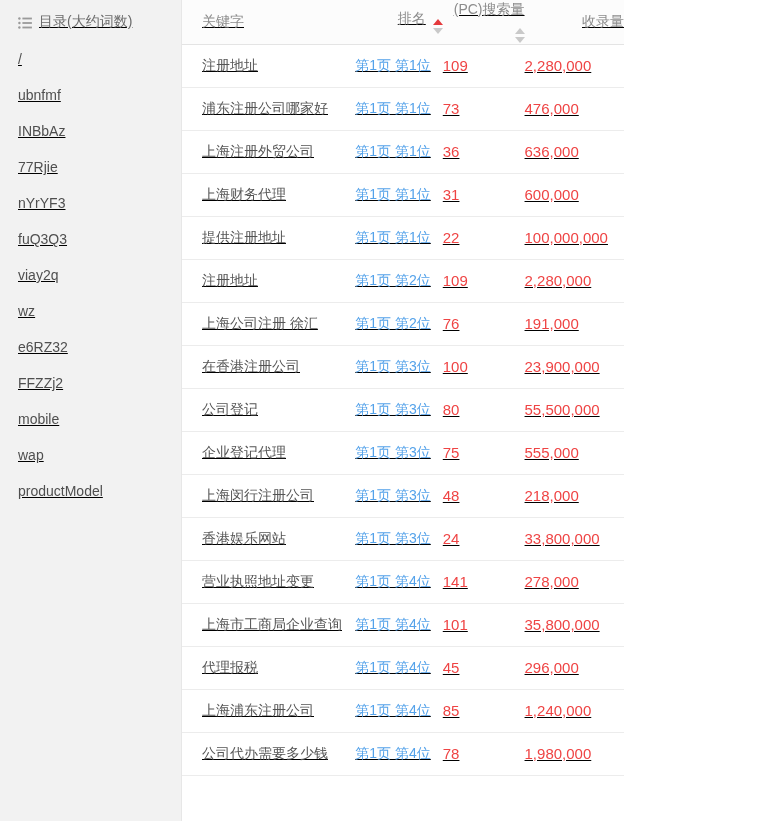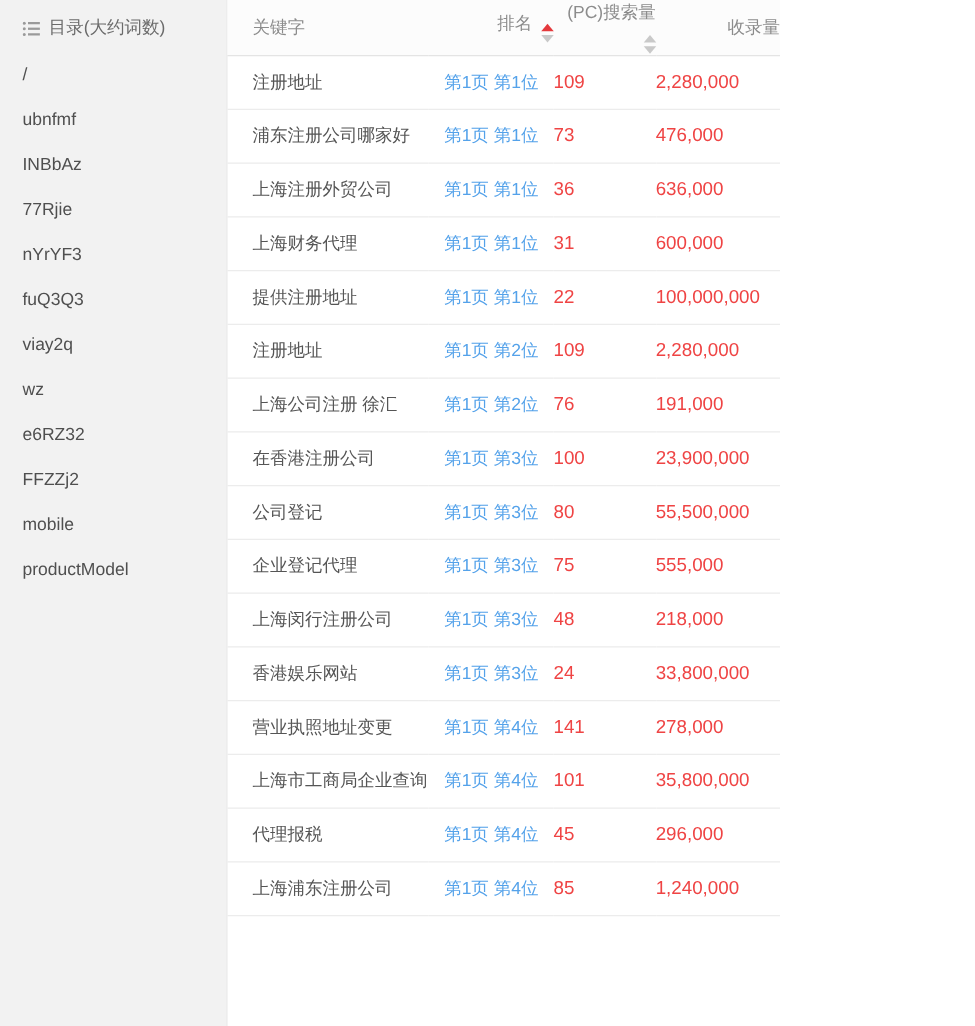--- a/index.html
+++ b/index.html
@@ -1,18 +1,18 @@
 <!DOCTYPE html>
 <html><head>
 <meta charset="utf-8">
 <style>
   * { margin:0; padding:0; box-sizing:border-box; }
   html,body { width:780px; height:821px; overflow:hidden; background:#fff;
     font-family:"Liberation Sans","DejaVu Sans",sans-serif; }
-  .app { display:flex; width:624px; height:821px; }
+  .app { display:flex; width:624px; height:821px;text-decoration:underline; }
 
   
   .sidebar { width:181px; min-width:181px; height:100%; background:#f2f2f2; }
   .sidebar-title { display:flex; align-items:center; gap:7px;
     padding:13px 0 4px 18px; font-size:14px; color:#6b6b6b; }
   .list-icon { width:14px; height:12px; display:inline-block; }
   .sidebar-list { margin-top:6px; }
   .sidebar-item { height:36px; line-height:36px; padding-left:18px;
     font-size:14px; color:#4f4f4f; cursor:pointer; white-space:nowrap; }
 
@@ -99,20 +99,23 @@
     </div>
 
     <div class="sidebar-item">
       <span>FFZZj2</span>
     </div>
 
     <div class="sidebar-item">
       <span>mobile</span>
     </div>
 
+    <div class="sidebar-item">
+      <span>wap</span>
+    </div>
 
     <div class="sidebar-item">
       <span>productModel</span>
     </div>
   </div>
   </div>
 
   <div class="main">
     <table>
       <colgroup>
@@ -250,17 +253,23 @@
       <td class="col-idx">296,000</td>
     </tr>
 
     <tr>
       <td class="col-kw">上海浦东注册公司</td>
       <td class="col-rank"><a>第1页 第4位</a></td>
       <td class="col-pc">85</td>
       <td class="col-idx">1,240,000</td>
     </tr>
 
+    <tr>
+      <td class="col-kw">公司代办需要多少钱</td>
+      <td class="col-rank"><a>第1页 第4位</a></td>
+      <td class="col-pc">78</td>
+      <td class="col-idx">1,980,000</td>
+    </tr>
   </tbody>
     </table>
   </div>
 
 </div>
 
 </body></html>

